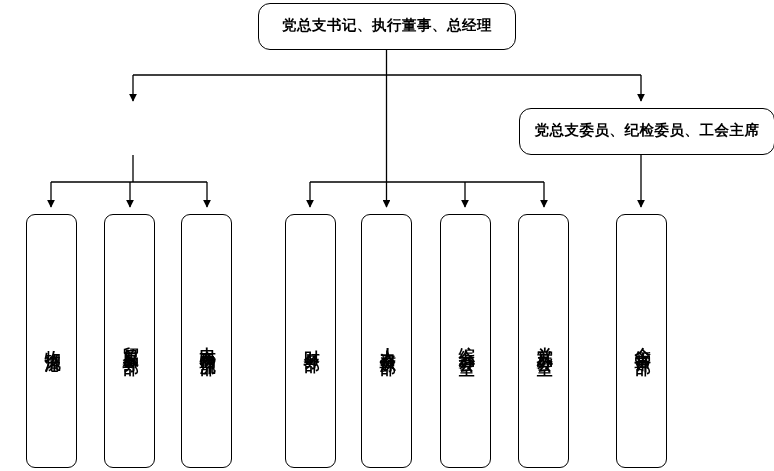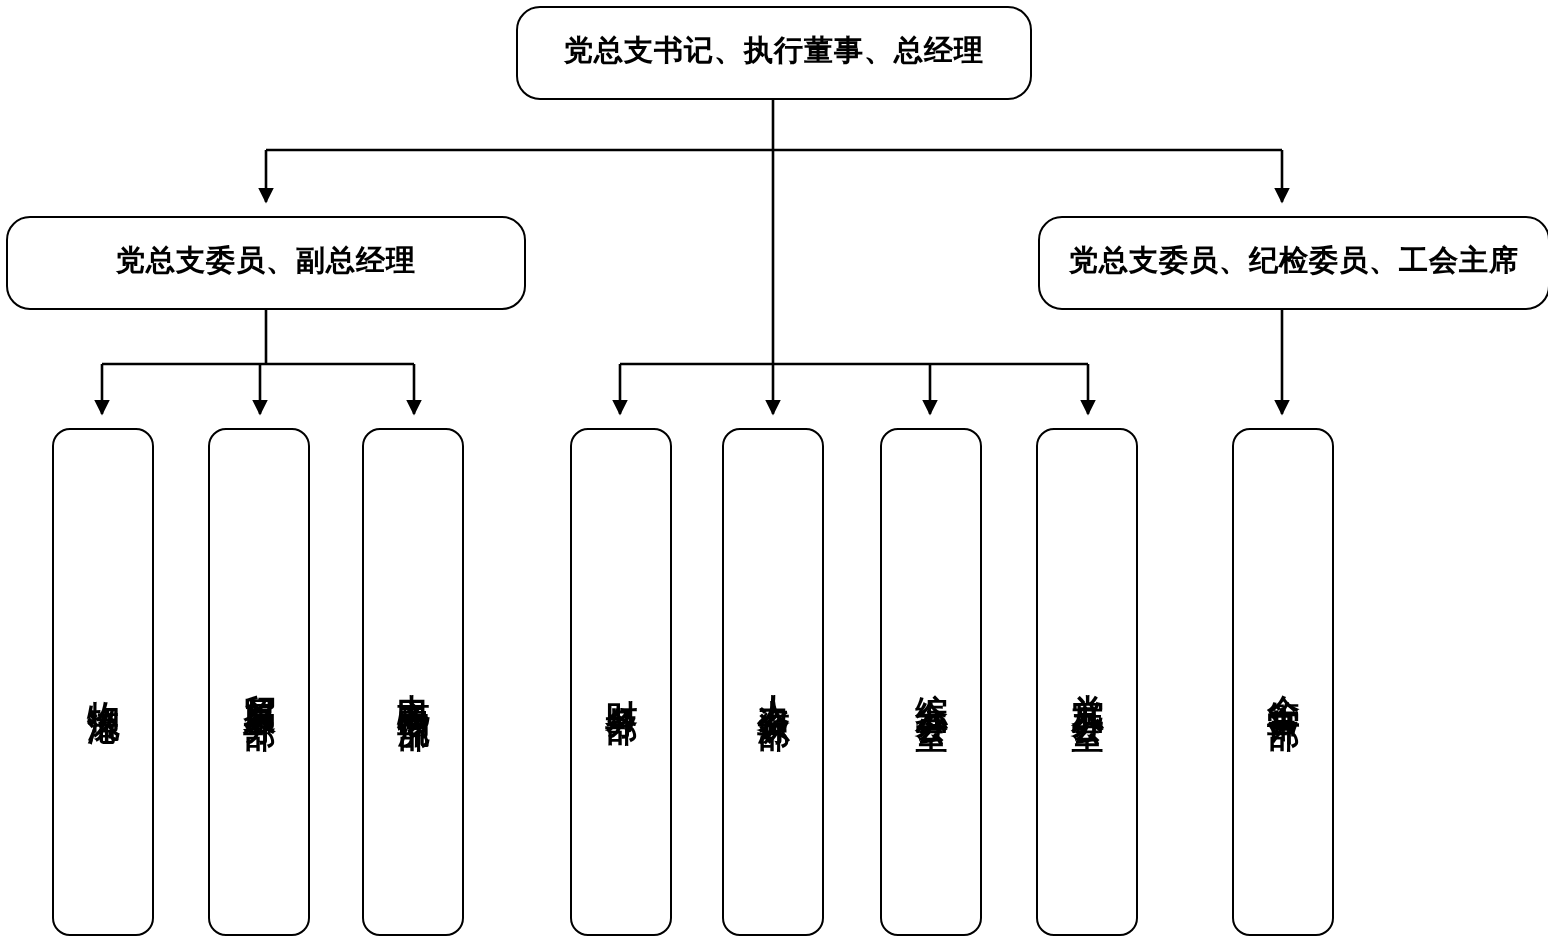--- a/index.html
+++ b/index.html
@@ -29,20 +29,21 @@
   .node {
     position: absolute;
     box-sizing: border-box;
     border: 1.2px solid #000000;
     background: #ffffff;
     border-radius: 10px;
     display: flex;
     align-items: center;
     justify-content: center;
     text-align: center;
+    font-family: Liberation Mono, monospace;
   }
   .node-h {
     border-radius: 12px;
   }
   .node-h .label {
     font-size: 14.5px;
     font-weight: 700;
     letter-spacing: 0.5px;
     line-height: 1.2;
     white-space: nowrap;
@@ -93,23 +94,20 @@
       <path d="M 544 182 L 544 207" marker-end="url(#arrow)"></path>
 
       <path d="M 641 155 L 641 207" marker-end="url(#arrow)"></path>
     </g>
   </svg>
 
   <div class="node node-h" style="left:258px; top:3px; width:258px; height:47px;">
     <span class="label">党总支书记、执行董事、总经理</span>
   </div>
 
-  <div class="node node-h" style="left:3px; top:108px; width:260px; height:47px;">
-    <span class="label">党总支委员、副总经理</span>
-  </div>
 
   <div class="node node-h" style="left:519px; top:108px; width:256px; height:47px;">
     <span class="label">党总支委员、纪检委员、工会主席</span>
   </div>
 
   <div class="node node-v" style="left:26px; top:214px; width:51px; height:254px;">
     <span class="label">物流港</span>
   </div>
 
   <div class="node node-v" style="left:104px; top:214px; width:51px; height:254px;">

